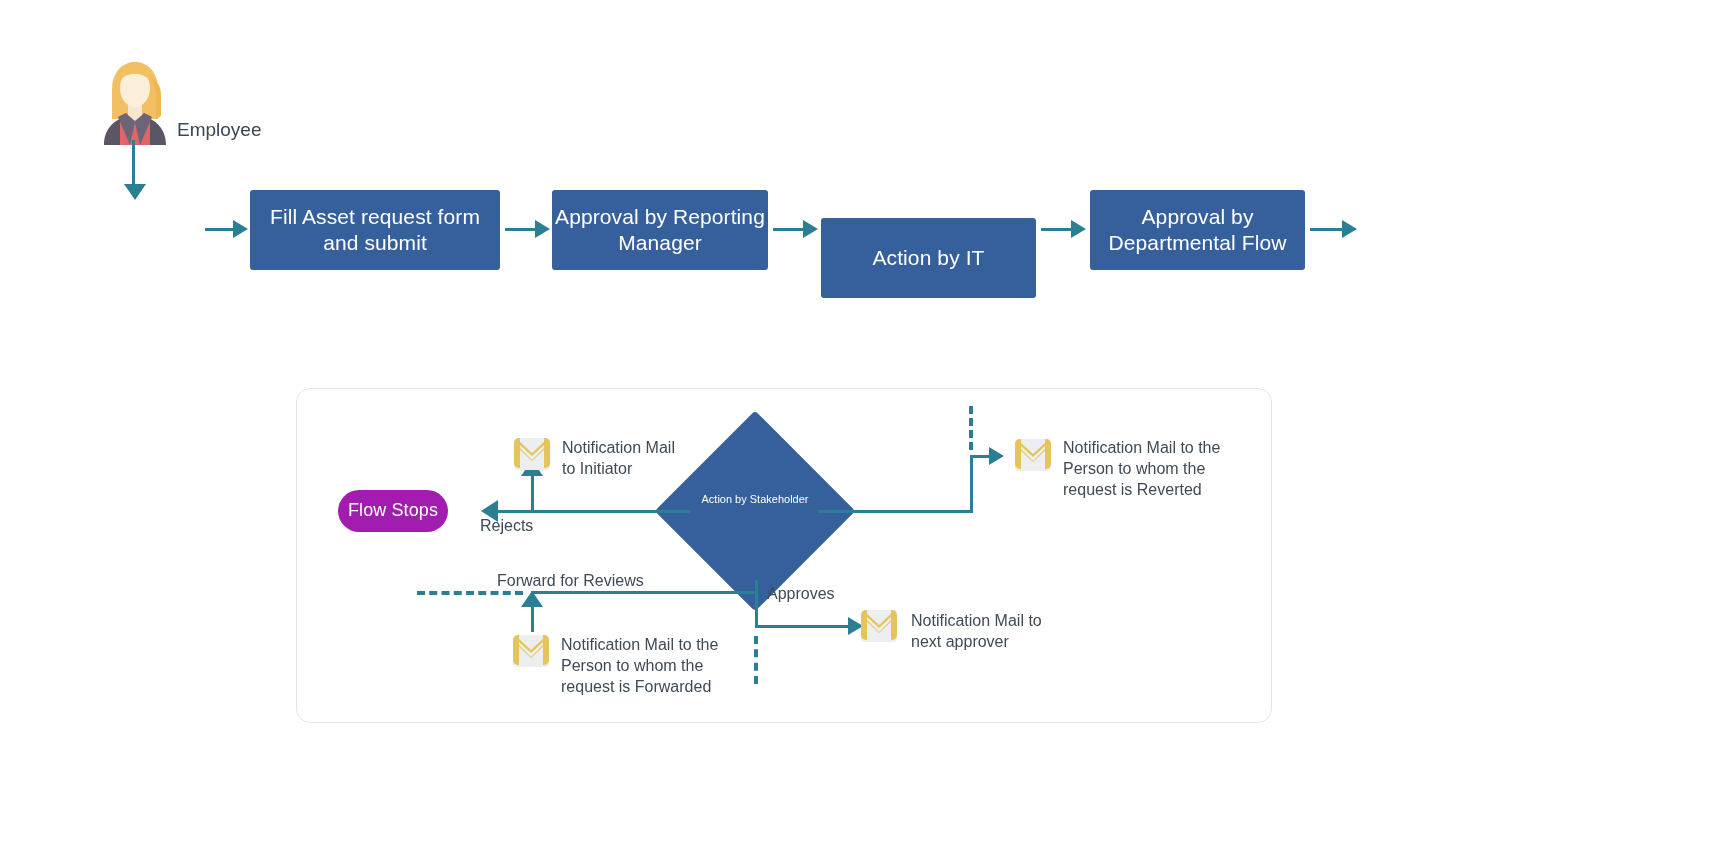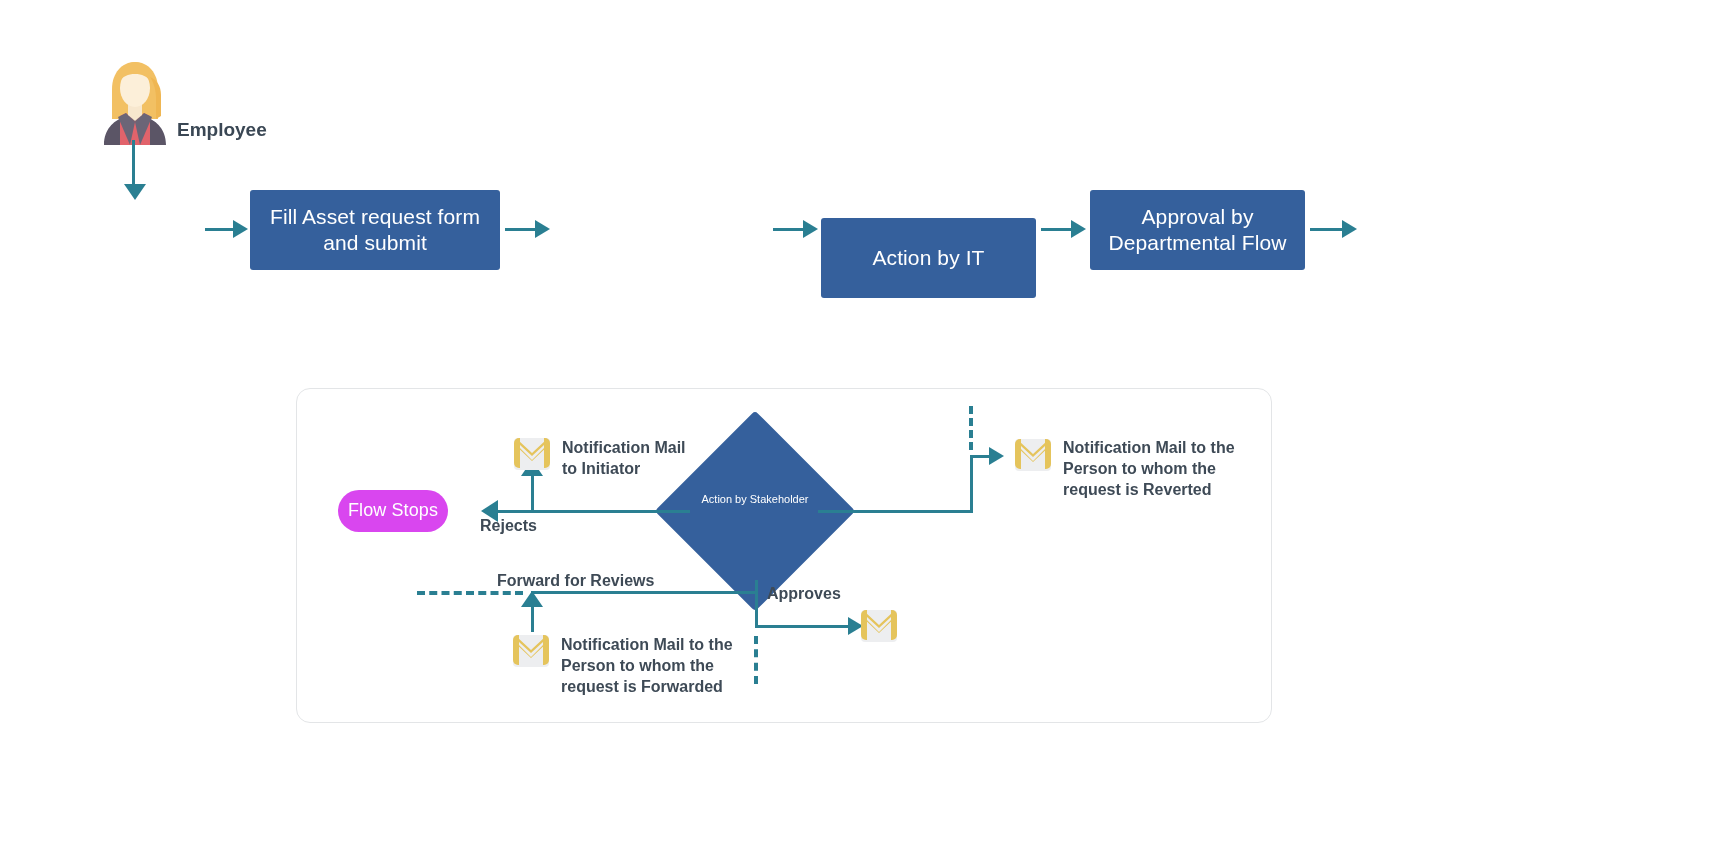--- a/index.html
+++ b/index.html
@@ -31,21 +31,21 @@
     display: flex;
     align-items: center;
     justify-content: center;
     text-align: center;
     line-height: 1.22;
     font-size: 21px;
     font-weight: 400;
     letter-spacing: .1px;
   }
   .pill.stop {
-    background: #d946ef;
+    background: #a21caf;
     font-size: 18px;
     border-radius: 22px;
   }
   .procbox {
     position: absolute;
     background: #35609C;
     color: #ffffff;
     display: flex;
     align-items: center;
     justify-content: center;
@@ -114,21 +114,21 @@
   .arrow.up {
     border-left: 11px solid transparent;
     border-right: 11px solid transparent;
     border-bottom: 16px solid #2A7F92;
   }
 
   
   .lbl {
     position: absolute;
     color: #3E4A56;
-    font-weight: bold;
+    font-weight: normal;
     font-size: 16px;
     line-height: 1.3;
     white-space: pre-line;
   }
   .lbl.employee { font-size: 19px; color: #3A4754; }
 
   
   .panel {
     position: absolute;
     left: 296px;
@@ -178,20 +178,24 @@
   <div class="arrow right" style="left:233px; top:220px;"></div>
 
   <div class="procbox" style="left:250px; top:190px; width:250px; height:80px;">
     <span>Fill Asset request
 form and submit</span>
   </div>
 
   <div class="ln h" style="left:505px; top:228px; width:32px;"></div>
   <div class="arrow right" style="left:535px; top:220px;"></div>
 
+  <div class="procbox" style="left:552px; top:190px; width:216px; height:80px;">
+    <span>Approval by
+Reporting Manager</span>
+  </div>
 
   <div class="ln h" style="left:773px; top:228px; width:32px;"></div>
   <div class="arrow right" style="left:803px; top:220px;"></div>
 
   <div class="procbox" style="left:821px; top:190px; width:215px; height:80px;margin-top:28px;">
     <span>Action by IT</span>
   </div>
 
   <div class="ln h" style="left:1041px; top:228px; width:32px;"></div>
   <div class="arrow right" style="left:1071px; top:220px;"></div>
@@ -285,14 +289,16 @@
 
   <div class="gmail" style="left:858px; top:608px;">
     <svg width="42" height="36" viewBox="0 0 42 36">
       <rect x="3" y="2" width="36" height="32" rx="4" fill="#EDEEF0"></rect>
       <path d="M3 7a5 5 0 0 1 5-5h1v30H8a5 5 0 0 1-5-5z" fill="#E5C45C"></path>
       <path d="M33 2h1a5 5 0 0 1 5 5v20a5 5 0 0 1-5 5h-1z" fill="#E5C45C"></path>
       <path d="M7 4l14 13L35 4l4 4-18 17L3 8z" fill="#E5C45C"></path>
       <path d="M9 9l12 11L33 9v3L21 24 9 12z" fill="#EDEEF0"></path>
     </svg>
   </div>
+  <div class="lbl" style="left:911px; top:611px;">Notification Mail to
+next approver</div>
 
 </div>
 
 </body></html>

